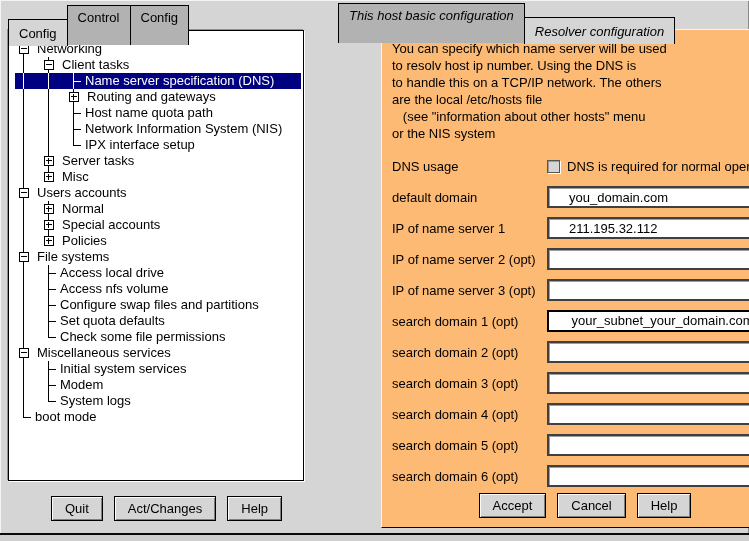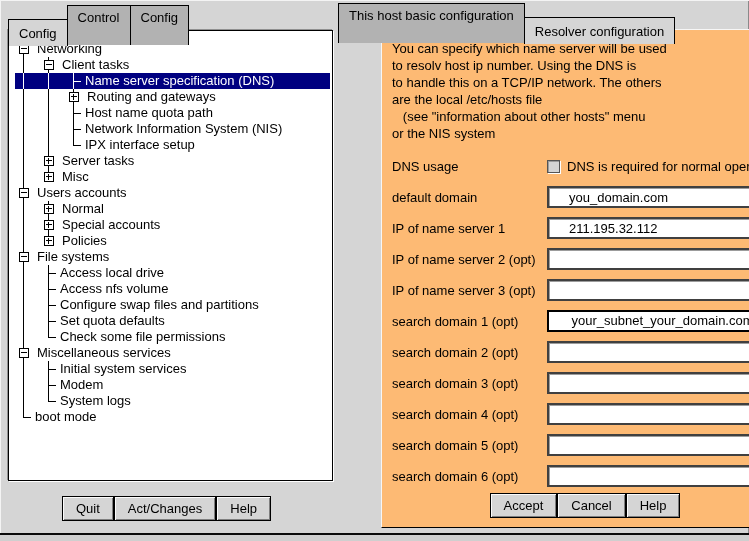--- a/index.html
+++ b/index.html
@@ -4,48 +4,48 @@
 <style>
   * { box-sizing: border-box; margin: 0; padding: 0; }
   html,body { background:#9a9a9a; }
   body { font-family: "Liberation Sans", "DejaVu Sans", sans-serif; font-size:13px; color:#000; }
   .window { position:relative; width:749px; height:541px; background:#d5d5d5; overflow:hidden;
             box-shadow: inset 1px 1px 0 #f4f4f4, inset -1px -1px 0 #8a8a8a; }
 
   
   .tabbar { position:absolute; display:flex; align-items:flex-end; z-index:3; }
   .ltabs { left:8px; top:5px; }
-  .rtabs { left:338px; top:3px; }
+  .rtabs { left:338px; top:3px;font-style:italic; }
   .tab { display:inline-block; padding:4px 10px 20px; background:#b2b2b2; border:1px solid #000;
          border-bottom:none; margin-right:-1px; white-space:nowrap; cursor:default; }
   .tab.active { background:#d5d5d5; padding-top:6px; padding-bottom:5px; margin-bottom:-1px; position:relative; z-index:4; }
 
   
-  .treebox { position:absolute; left:8px; top:30px; width:325px; height:451px; background:#fff;
+  .treebox { position:absolute; left:8px; top:30px; width:296px; height:451px; background:#fff;
              border:1px solid #000; box-shadow:-1px -1px 0 #8f8f8f, 1px 1px 0 #ffffff;
              padding:10px 2px 2px 6px; overflow:hidden; }
   .trow { display:flex; align-items:stretch; height:16px; --line:#000; white-space:nowrap; }
   .trow.selected { background:#000080; color:#fff; --line:#fff; }
   .seg { position:relative; flex:none; align-self:stretch; }
   .seg.v, .seg.branch { width:25px; }
   .seg.branch { width:17px; }
   .seg.last { width:17px; }
   .seg.v::before, .seg.branch::before { content:""; position:absolute; left:8px; top:0; bottom:0; width:1px; background:var(--line); }
   .seg.last::before { content:""; position:absolute; left:8px; top:0; height:8px; width:1px; background:var(--line); }
   .seg.branch::after, .seg.last::after { content:""; position:absolute; left:8px; top:8px; width:8px; height:1px; background:var(--line); }
   .seg.nodeseg { width:19px; }
   .seg.nodeseg.up::before { content:""; position:absolute; left:8px; top:0; height:3px; width:1px; background:var(--line); }
   .seg.nodeseg.down::after { content:""; position:absolute; left:8px; top:13px; bottom:0; width:1px; background:var(--line); }
   .nbox { position:absolute; left:4px; top:3px; width:10px; height:10px; border:1px solid #000; background:#fff; }
   .nbox::before { content:""; position:absolute; left:1px; right:1px; top:3px; height:1px; background:#000; }
   .nbox.plus::after { content:""; position:absolute; top:1px; bottom:1px; left:3px; width:1px; background:#000; }
   .tlabel { padding-left:3px; line-height:16px; }
 
   
-  .btnrow { display:flex; justify-content:center; }
+  .btnrow { display:flex; justify-content:center; gap:11px; }
   .lbuttons { position:absolute; left:0; top:496px; width:333px; }
   .btn { font-family:inherit; font-size:13px; color:#000; background:#d5d5d5; border:1px solid #000;
          box-shadow: inset 1px 1px 0 #fbfbfb, inset -1px -1px 0 #7e7e7e; padding:4px 13px; cursor:default; }
 
   
   .rbody { position:absolute; left:338px; top:29px; width:408px; height:499px; background:#fdba74;
            border:1px solid; border-color:#f6f6f6 #000 #000 #f6f6f6;margin-left:43px; }
   .intro { position:absolute; left:10px; top:10px; }
   .introline { white-space:pre; line-height:17px; }
   .form { position:absolute; left:10px; right:8px; top:125px; }

